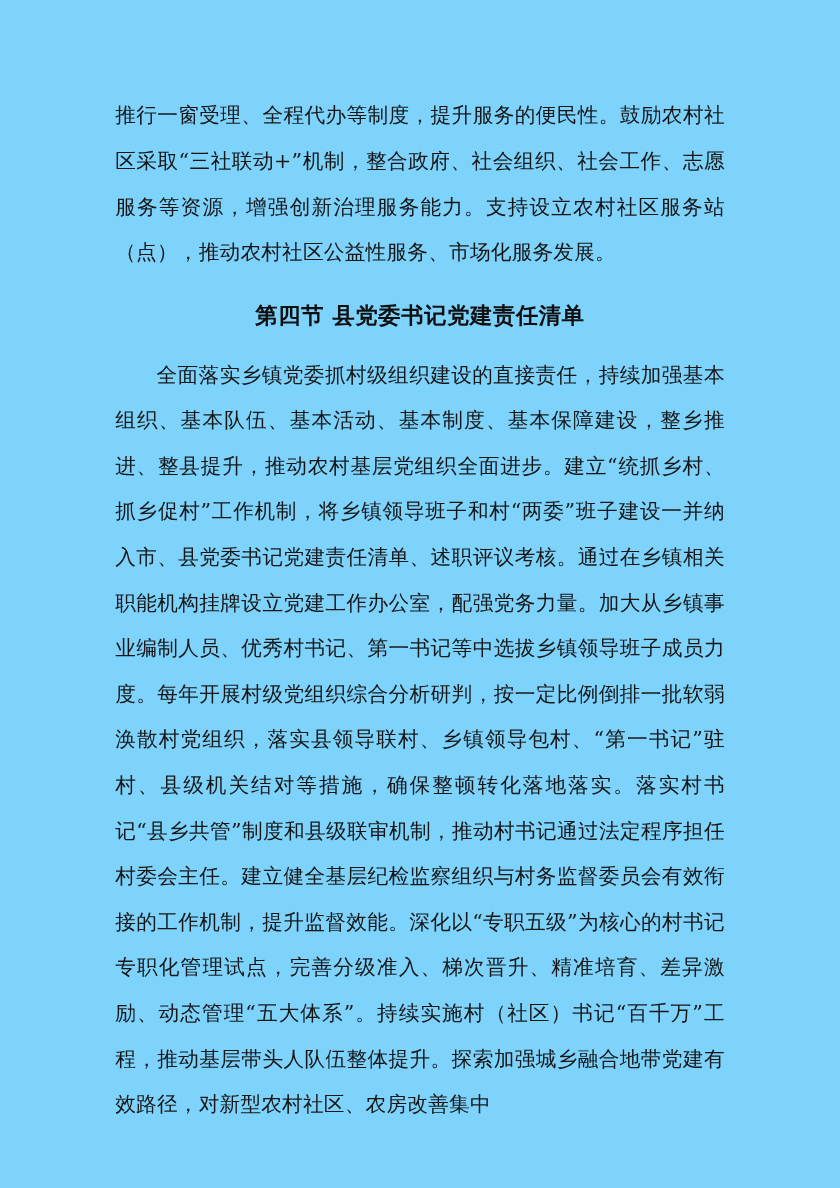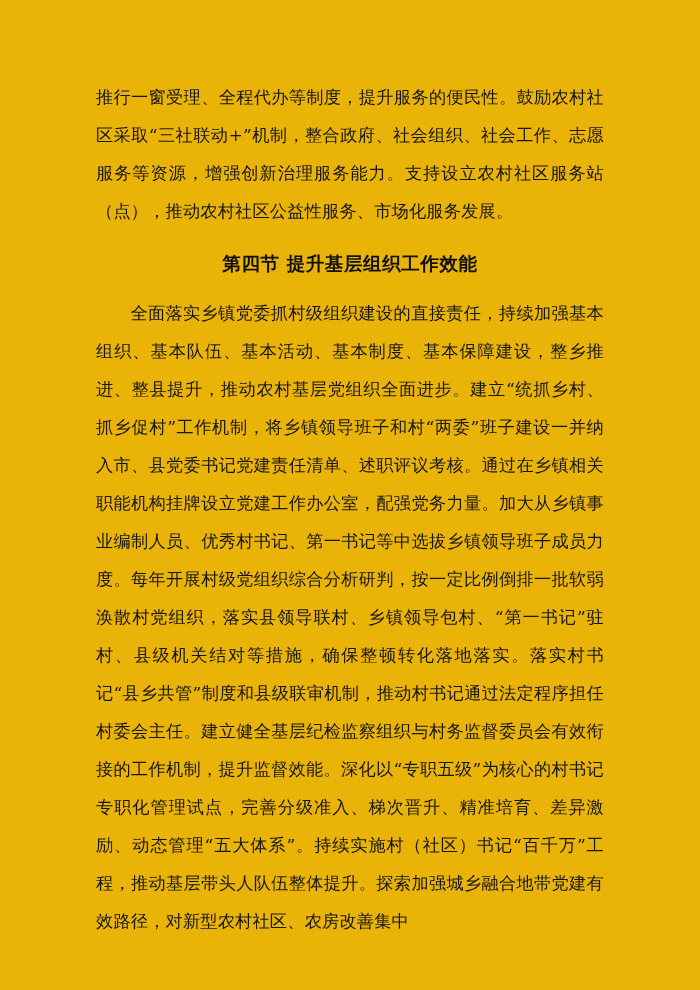--- a/index.html
+++ b/index.html
@@ -11,21 +11,21 @@
     width: 700px;
     height: 990px;
     overflow: hidden;
     font-family: "DejaVu Serif", "Liberation Serif", serif;
     color: #1a1a1a;
   }
   .page {
     position: relative;
     width: 700px;
     height: 990px;
-    background: #eab308;
+    background: #7dd3fc;
     box-sizing: border-box;
     padding: 78px 96px 60px 96px;
   }
   .doc-body {
     width: 100%;
   }
   p.para {
     margin: 0 0 2px 0;
     font-size: 17.2px;
     line-height: 38px;
@@ -50,18 +50,18 @@
   }
 </style>
 </head>
 <body>
 
 <div class="page">
   <div class="doc-body">
 
     <p class="para">推行一窗受理、全程代办等制度，提升服务的便民性。鼓励农村社区采取“三社联动+”机制，整合政府、社会组织、社会工作、志愿服务等资源，增强创新治理服务能力。支持设立农村社区服务站（点），推动农村社区公益性服务、市场化服务发展。</p>
 
-    <h2 class="section-heading">第四节  提升基层组织工作效能</h2>
+    <h2 class="section-heading">第四节  县党委书记党建责任清单</h2>
 
     <p class="para indent">全面落实乡镇党委抓村级组织建设的直接责任，持续加强基本组织、基本队伍、基本活动、基本制度、基本保障建设，整乡推进、整县提升，推动农村基层党组织全面进步。建立“统抓乡村、抓乡促村”工作机制，将乡镇领导班子和村“两委”班子建设一并纳入市、县党委书记党建责任清单、述职评议考核。通过在乡镇相关职能机构挂牌设立党建工作办公室，配强党务力量。加大从乡镇事业编制人员、优秀村书记、第一书记等中选拔乡镇领导班子成员力度。每年开展村级党组织综合分析研判，按一定比例倒排一批软弱涣散村党组织，落实县领导联村、乡镇领导包村、“第一书记”驻村、县级机关结对等措施，确保整顿转化落地落实。落实村书记“县乡共管”制度和县级联审机制，推动村书记通过法定程序担任村委会主任。建立健全基层纪检监察组织与村务监督委员会有效衔接的工作机制，提升监督效能。深化以“专职五级”为核心的村书记专职化管理试点，完善分级准入、梯次晋升、精准培育、差异激励、动态管理“五大体系”。持续实施村（社区）书记“百千万”工程，推动基层带头人队伍整体提升。探索加强城乡融合地带党建有效路径，对新型农村社区、农房改善集中</p>
 
   </div>
 </div>
 
 </body></html>

